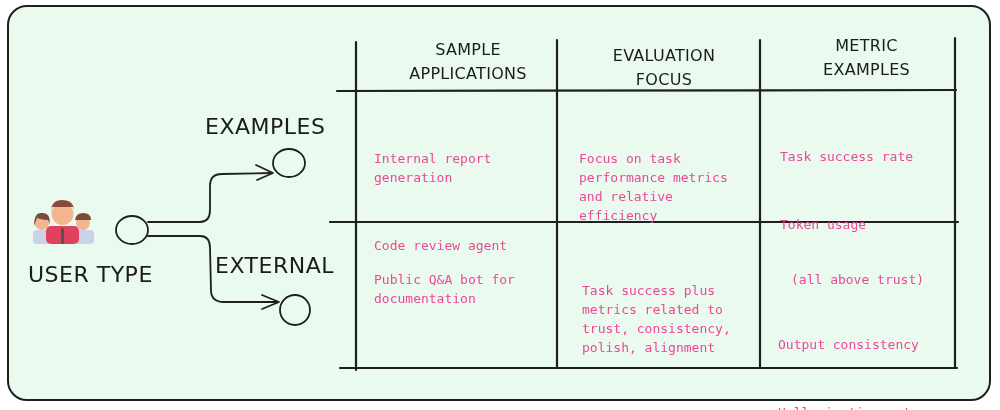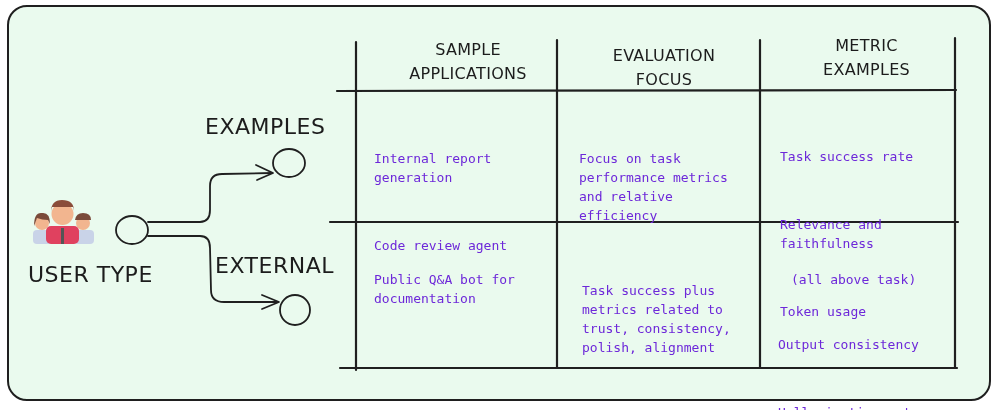--- a/index.html
+++ b/index.html
@@ -3,21 +3,21 @@
 <meta charset="utf-8">
 <style>
   html, body { margin: 0; padding: 0; background: #ffffff; }
   body { width: 1000px; height: 410px; position: relative; overflow: hidden; }
   .frame {
     position: absolute; left: 7px; top: 5px; width: 984px; height: 396px;
     background: #eafaee; border: 2px solid #1f1f1f; border-radius: 20px;
     box-sizing: border-box;
   }
   .hand { font-family: "DejaVu Sans", sans-serif; color: #1c1c1c; position: absolute; white-space: nowrap; }
-  .mono { font-family: "DejaVu Sans Mono", monospace; color: #6d28d9; font-size: 13px; line-height: 19px; position: absolute; }
+  .mono { font-family: "DejaVu Sans Mono", monospace; color: #ec4899; font-size: 13px; line-height: 19px; position: absolute; }
   .mono p { margin: 0 0 11px 0; }
   .lbl-big { font-size: 22px; letter-spacing: 0.5px; }
   .hdr { font-size: 16px; text-align: center; line-height: 24px; position: absolute; letter-spacing: 0.3px; }
   svg.lines { position: absolute; left: 0; top: 0; }
 </style>
 </head>
 <body>
 
 <div class="frame"></div>
 
@@ -85,34 +85,32 @@
   <p>Code review agent</p>
 </div>
 <div class="mono" style="left:579px;top:111px;white-space:pre;">
   <p>Focus on task
 performance metrics
 and relative
 efficiency</p>
 </div>
 <div class="mono" style="left:780px;top:109px;white-space:pre;">
   <p>Task success rate</p>
-  <p>Relevance and
-faithfulness</p>
   <p>Token usage</p>
 </div>
 
 <div class="mono" style="left:374px;top:232px;white-space:pre;">
   <p style="margin-bottom:9px;">Public Q&amp;A bot for
 documentation</p>
   
 </div>
 <div class="mono" style="left:582px;top:243px;white-space:pre;">
   <p>Task success plus
 metrics related to
 trust, consistency,
 polish, alignment</p>
 </div>
 <div class="mono" style="left:778px;top:232px;white-space:pre;">
-  <p style="margin-left:13px;margin-bottom:8px;">(all above task)</p>
+  <p style="margin-left:13px;margin-bottom:8px;">(all above trust)</p>
   <p>Output consistency</p>
   <p>Hallucination rate</p>
   
 </div>
 
 </body></html>

